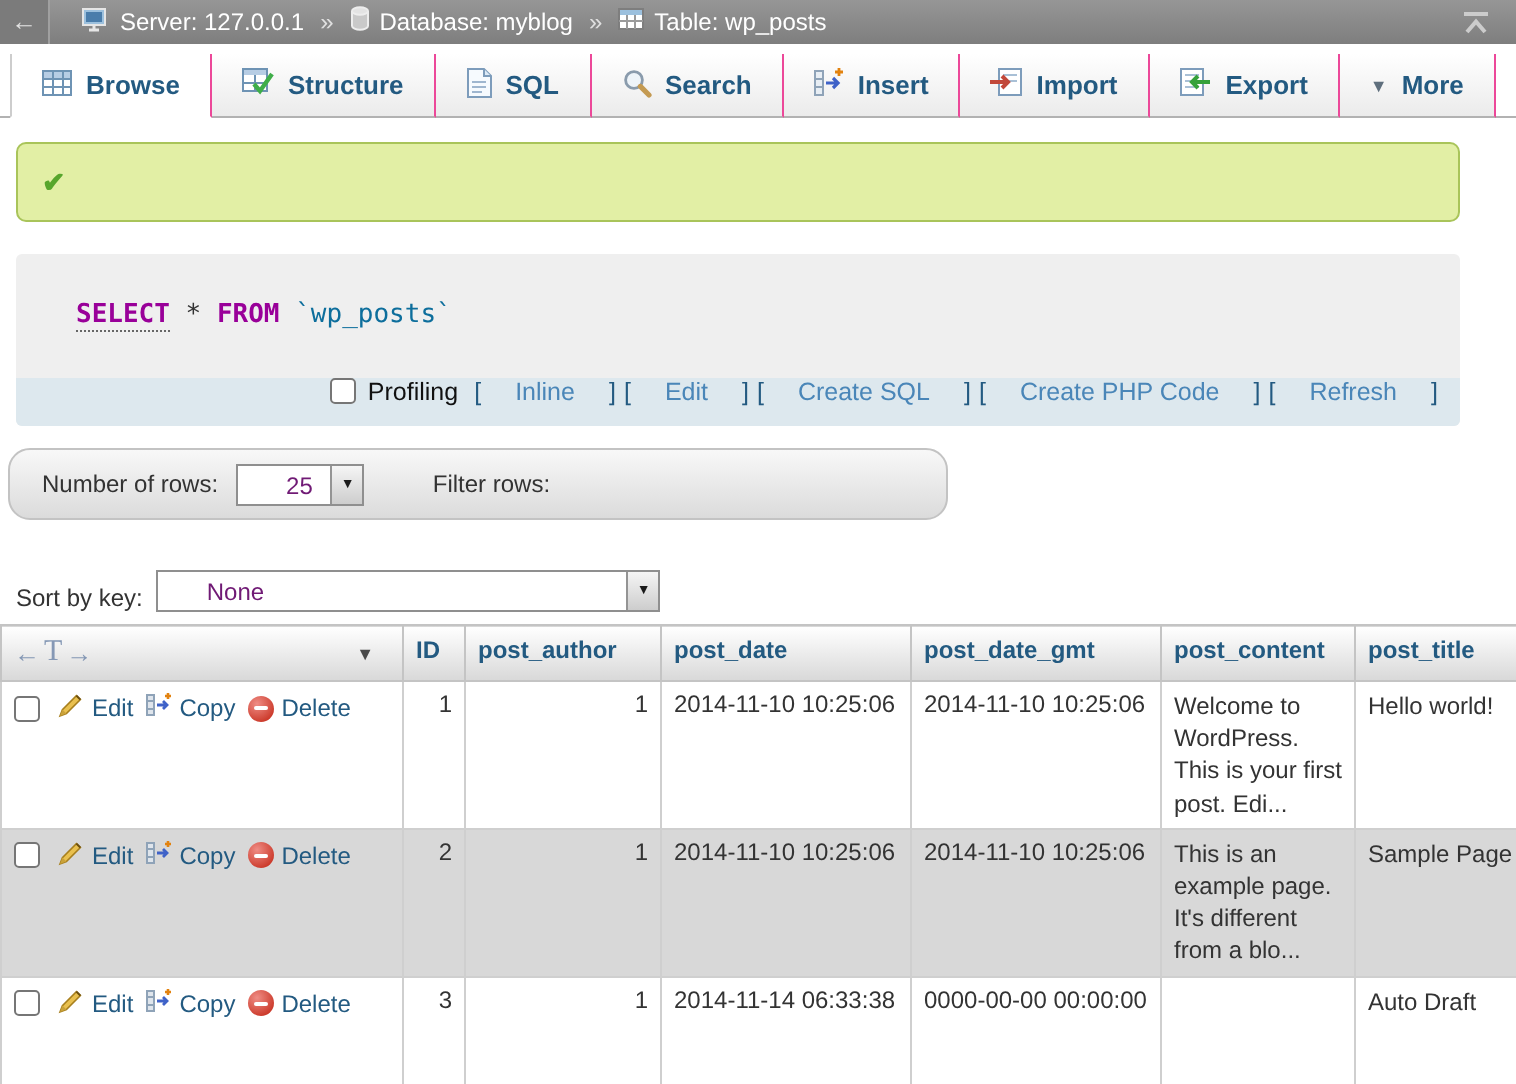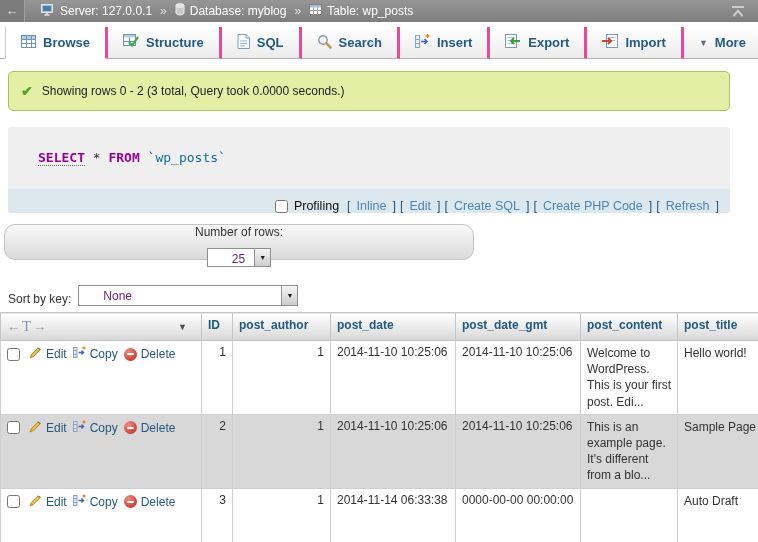--- a/index.html
+++ b/index.html
@@ -13,64 +13,64 @@
     color:#e3e3e3; text-align:center; line-height:21px; font-size:13px; cursor:pointer; flex:0 0 auto; }
   .crumb { display:flex; align-items:center; margin-left:16px; gap:5px; font-size:12px; white-space:nowrap; }
   .crumb .sep { color:#e0e0e0; margin:0 3px; }
   .crumb a { color:#fff; text-decoration:none; display:inline-flex; align-items:center; gap:5px; }
   .collapse-btn { margin-left:auto; margin-right:12px; cursor:pointer; display:flex; align-items:center; }
 
   
   .tabbar { height:37px; background:#fff; border-bottom:1px solid #b2b2b2;
     display:flex; align-items:flex-end; padding-left:5px; }
   .tab { height:32px; display:inline-flex; align-items:center; gap:7px; padding:0 15px;
-    background:linear-gradient(#ffffff,#ebebeb); border-right:3px solid #ec4899;
+    background:linear-gradient(#ffffff,#ebebeb); border-right:1px solid #ec4899;
     border-bottom:1px solid #b2b2b2; margin-bottom:-1px;
     color:var(--accent); font-weight:bold; font-size:13px; text-decoration:none; cursor:pointer; }
   .tab.active { background:#fff; border-left:1px solid #cdcdcd; border-bottom:1px solid #ffffff; }
   .tab .chev { color:#5f6f7d; font-size:9px; }
 
   .content { padding-left:8px; }
 
   
   .msg { margin-top:12px; width:722px; background:var(--success_bg);
     border:1px solid var(--success_border); border-radius:5px; padding:11px 12px;
     display:flex; align-items:center; gap:9px; color:#222; }
   .check { color:#57a62c; font-size:14px; font-weight:bold; }
 
   
   .querybox { margin-top:16px; width:722px; background:#efefef; border-radius:3px; overflow:hidden; }
   .sql { padding:23px 10px 24px 30px; font-family:"DejaVu Sans Mono","Liberation Mono",monospace;
     font-size:13px; color:#333; }
   .sql .kw { color:var(--sql_keyword); font-weight:bold; }
   .sql .kw.hint { border-bottom:1px dotted #666; }
   .sql .ident { color:var(--sql_identifier); }
-  .qstrip { background:var(--strip_bg); height:24px; display:flex; align-items:flex-end;
+  .qstrip { background:var(--strip_bg); height:24px; display:flex; align-items:flex-start;
     justify-content:flex-end; padding-right:9px; font-size:12.5px; color:#111; }
   .qstrip .br { color:var(--accent); margin:0 2px; }
-  .qstrip a { color:#4a86b8; text-decoration:none; margin:0 4px; cursor:pointer; }
+  .qstrip a { color:#4a86b8; text-decoration:none; margin:0 15px; cursor:pointer; }
   .qstrip label { margin:0 6px 0 4px; }
   .qstrip input { margin-right:2px; }
 
   
   .rowsbar { margin-top:11px; margin-left:-4px; width:470px; height:36px;
     background:linear-gradient(#f8f8f8,#dbdbdb); border:1px solid #c3c3c3; border-radius:11px;
-    display:flex; align-items:center; padding:0 16px; gap:9px; color:#333;flex-direction:column; }
+    display:flex; align-items:center; padding:0 16px; gap:9px; color:#333; }
   .fs { display:inline-flex; border:1px solid #8f8f8f; background:#fff; height:21px; cursor:pointer; }
   .fs-val { padding:3px 9px 0 24px; font-size:12px; color:#701a75; }
   .fs-btn { width:16px; background:linear-gradient(#f5f5f5,#cdcdcd); border-left:1px solid #949494;
     display:flex; align-items:center; justify-content:center; font-size:7px; color:#1a1a1a; }
   .filter-input { width:152px; height:22px; border:1px solid #c2c2c2; padding:0 7px;
     font-size:12px; color:#333; font-family:"Liberation Sans",sans-serif; }
   .filter-input::placeholder { color:#adadad; }
   .gap { width:16px; }
 
   
   .sortrow { margin-top:25px; display:flex; align-items:flex-end; gap:7px; }
-  .fs.wide { width:220px; }
+  .fs.wide { width:252px; }
   .fs.wide .fs-val { flex:1; }
 
   
   .options { margin-top:20px; font-size:12.5px; }
   .options a { color:var(--accent); text-decoration:none; cursor:pointer; }
 
   
   table { border-collapse:collapse; table-layout:fixed; width:780px; margin:6px 0 0 -8px; }
   th, td { border:1px solid #cfcfcf; vertical-align:top; font-size:12px;
     padding:4px 6px; overflow:hidden; }
@@ -181,48 +181,47 @@
           <rect x="0.5" y="1.5" width="4" height="12" fill="#e8eef4" stroke="#8fa3b8"></rect>
           <line x1="0.5" y1="5.5" x2="4.5" y2="5.5" stroke="#8fa3b8"></line>
           <line x1="0.5" y1="9.5" x2="4.5" y2="9.5" stroke="#8fa3b8"></line>
           <path d="M6 7.5 H12 M9.5 5 L12 7.5 L9.5 10" fill="none" stroke="#3f62c8" stroke-width="1.6"></path>
           <path d="M10.5 2 H14.5 M12.5 0 V4" stroke="#e2820f" stroke-width="1.4"></path>
         </svg></span>
     <span>Insert</span>
   </a>
   <a class="tab">
     <span><svg width="16" height="14">
+          <rect x="4.5" y="0.5" width="11" height="13" fill="#fff" stroke="#7d9cbb"></rect>
+          <line x1="6.5" y1="3.5" x2="13.5" y2="3.5" stroke="#a9c0d6"></line>
+          <line x1="6.5" y1="6.5" x2="13.5" y2="6.5" stroke="#a9c0d6"></line>
+          <path d="M0 7 H9 M6 4 L9 7 L6 10" fill="none" stroke="#c2483a" stroke-width="2"></path>
+        </svg></span>
+    <span>Import</span>
+  </a>
+  <a class="tab">
+    <span><svg width="16" height="14">
           <rect x="0.5" y="0.5" width="11" height="13" fill="#fff" stroke="#7d9cbb"></rect>
           <line x1="2.5" y1="3.5" x2="9.5" y2="3.5" stroke="#a9c0d6"></line>
           <line x1="2.5" y1="6.5" x2="9.5" y2="6.5" stroke="#a9c0d6"></line>
           <line x1="2.5" y1="9.5" x2="9.5" y2="9.5" stroke="#a9c0d6"></line>
           <path d="M15 7 H6 M9 4 L6 7 L9 10" fill="none" stroke="#35a13a" stroke-width="2"></path>
         </svg></span>
     <span>Export</span>
   </a>
   <a class="tab">
-    <span><svg width="16" height="14">
-          <rect x="4.5" y="0.5" width="11" height="13" fill="#fff" stroke="#7d9cbb"></rect>
-          <line x1="6.5" y1="3.5" x2="13.5" y2="3.5" stroke="#a9c0d6"></line>
-          <line x1="6.5" y1="6.5" x2="13.5" y2="6.5" stroke="#a9c0d6"></line>
-          <path d="M0 7 H9 M6 4 L9 7 L6 10" fill="none" stroke="#c2483a" stroke-width="2"></path>
-        </svg></span>
-    <span>Import</span>
-  </a>
-  <a class="tab">
     <span class="chev">▼</span>
     <span>More</span>
   </a>
 </div>
 
 <div class="content">
 
   <div class="msg">
     <span class="check">✔</span>
-    <span>Showing rows 0 - 2 (3 total, Query took 0.0000 seconds.)</span>
   </div>
 
   <div class="querybox">
     <div class="sql"><span class="kw hint">SELECT</span> <span>*</span> <span class="kw">FROM</span> <span class="ident">`wp_posts`</span></div>
     <div class="qstrip">
       <input type="checkbox" style="">
       <label>Profiling</label>
       <span class="br">[</span>
       <a>Inline</a>
       <span class="br">]</span>

